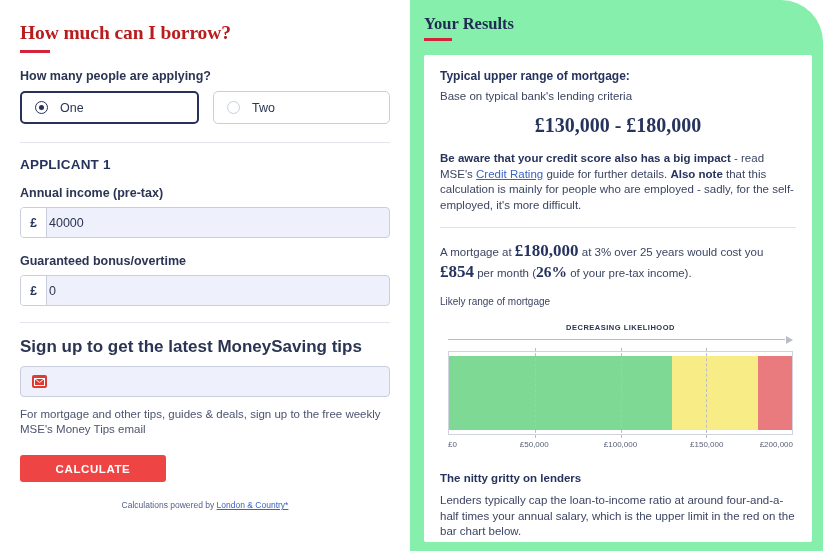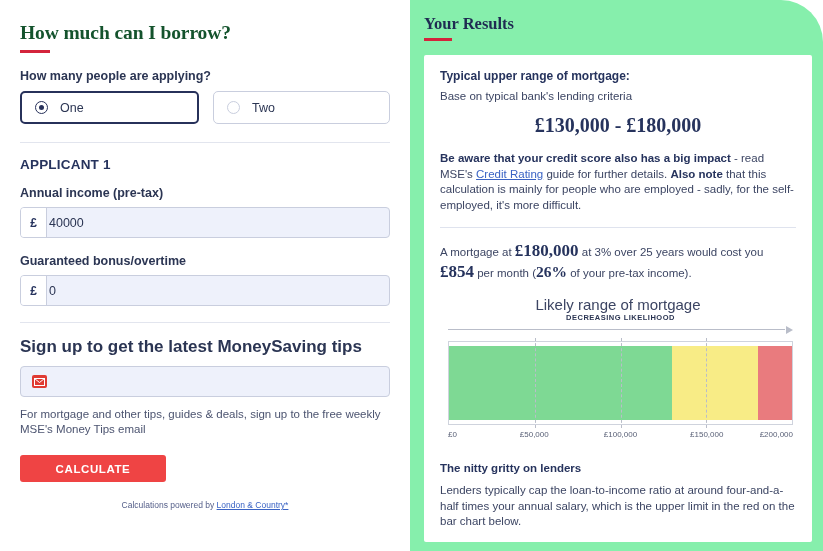--- a/index.html
+++ b/index.html
@@ -19,21 +19,21 @@
     height: 551px;
     background: #ffffff;
     padding: 22px 20px 0 20px;
     position: relative;
   }
   .form-title {
     font-family: "Liberation Serif", serif;
     font-weight: bold;
     font-size: 19.5px;
     letter-spacing: -0.1px;
-    color: #14532d;
+    color: #b91c1c;
     margin: 0 0 6px 0;
   }
   .title-rule {
     width: 30px; height: 3px;
     background: #d4243c;
     margin-bottom: 16px;
   }
   .field-label {
     font-size: 12.5px;
     font-weight: bold;
@@ -149,21 +149,21 @@
     font-weight: bold; font-size: 20px;
     color: #26335d; margin-bottom: 14px;
   }
   .res-para { font-size: 11.5px; line-height: 15.5px; color: #3c4563; }
   .res-para b { color: #26335d; }
   .res-para a { color: #3a63c4; text-decoration: underline; }
   .hrule { height: 1px; background: #dfe3ee; margin: 14px 0 13px 0; }
   .mortgage-line { font-size: 11.5px; line-height: 20px; color: #3c4563; margin-bottom: 13px; }
   .amt-lg { font-family: "Liberation Serif", serif; font-weight: bold; font-size: 17px; color: #26335d; }
   .amt-md { font-family: "Liberation Serif", serif; font-weight: bold; font-size: 15.5px; color: #26335d; }
-  .likely-label { font-size: 15px; color: #3c4563; margin-bottom: 0; text-align: center; }
+  .likely-label { font-size: 10px; color: #3c4563; margin-bottom: 16px; }
 
   
   .chart { margin: 0 0 16px 8px; width: 345px; }
   .chart-arrow-row { position: relative; height: 28px; }
   .chart-arrow-label {
     position: absolute; left: 0; right: 0; top: 0;
     text-align: center; font-size: 7.5px; font-weight: bold;
     letter-spacing: 0.5px; color: #2b3553;
   }
   .chart-arrow-line {

